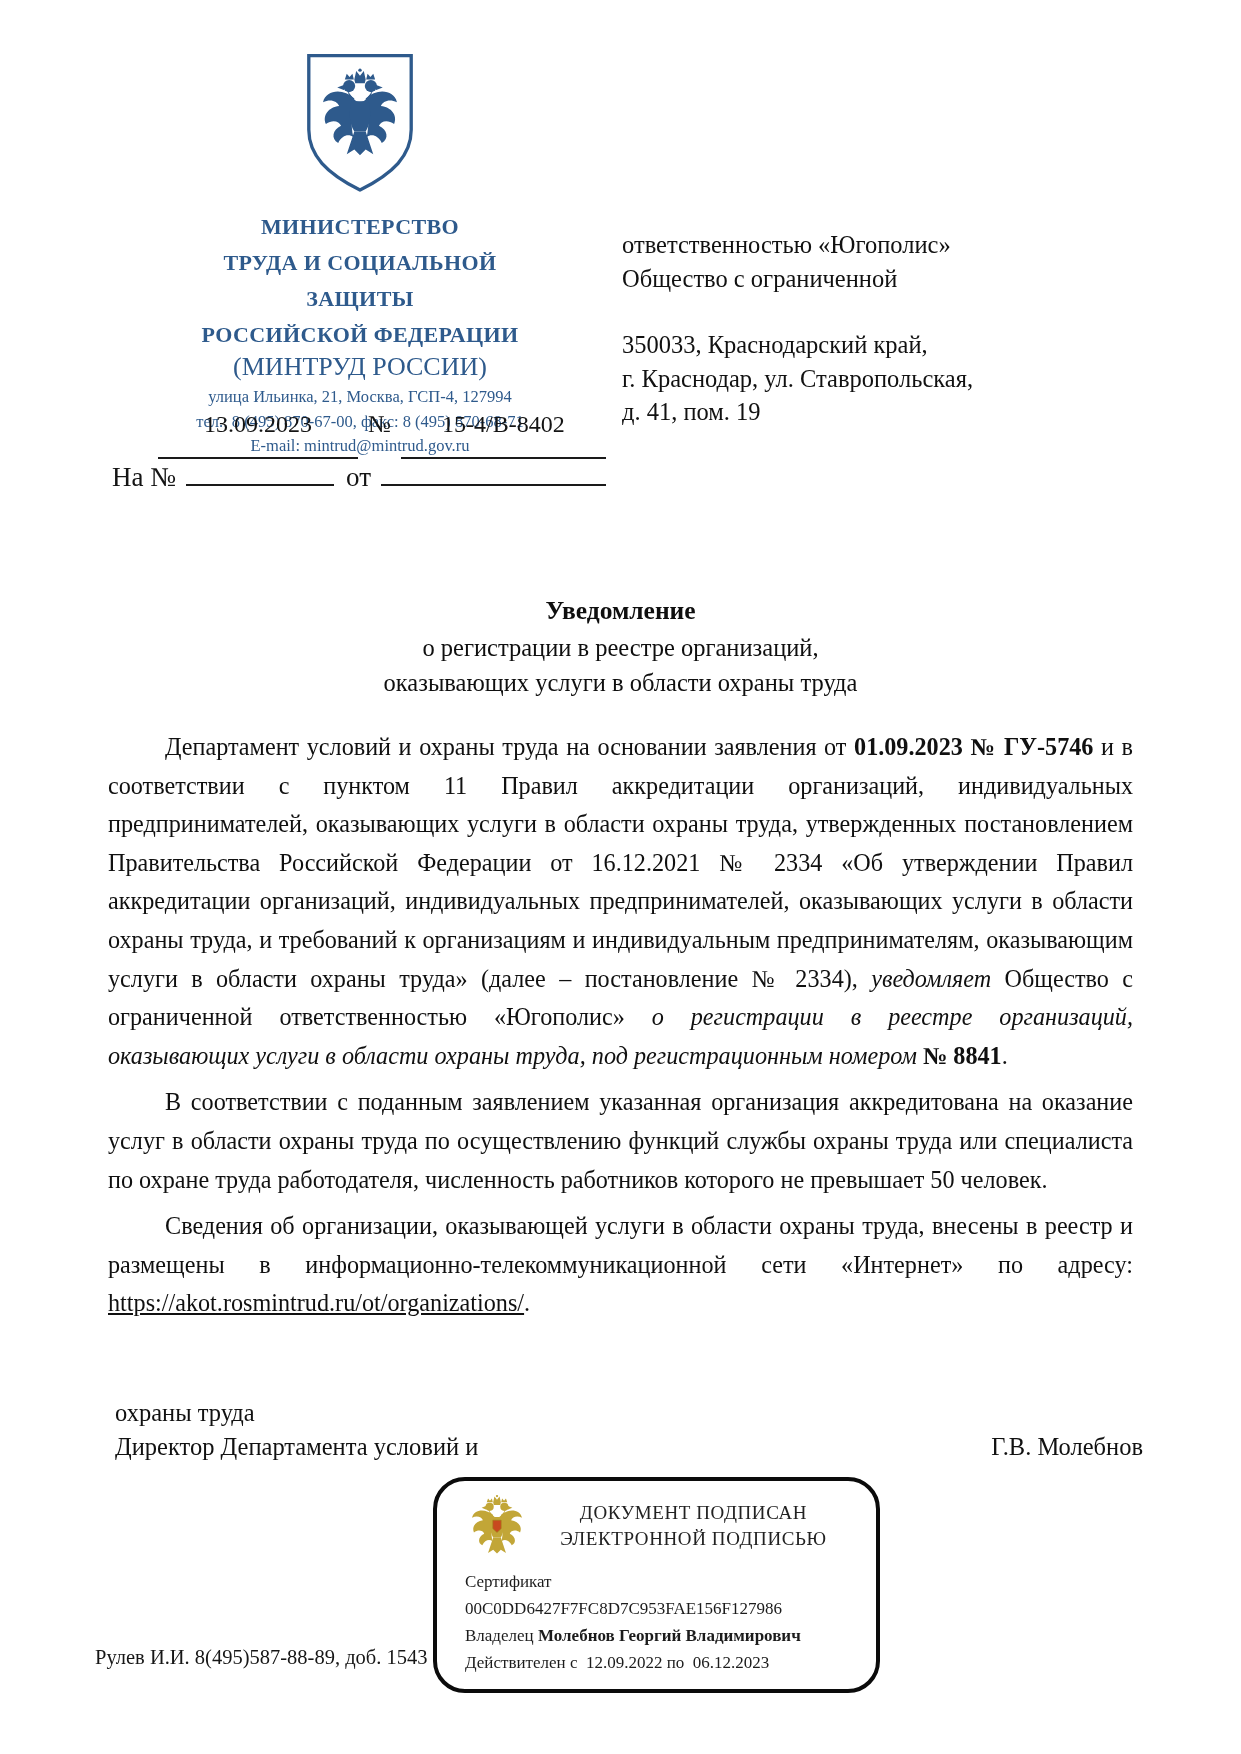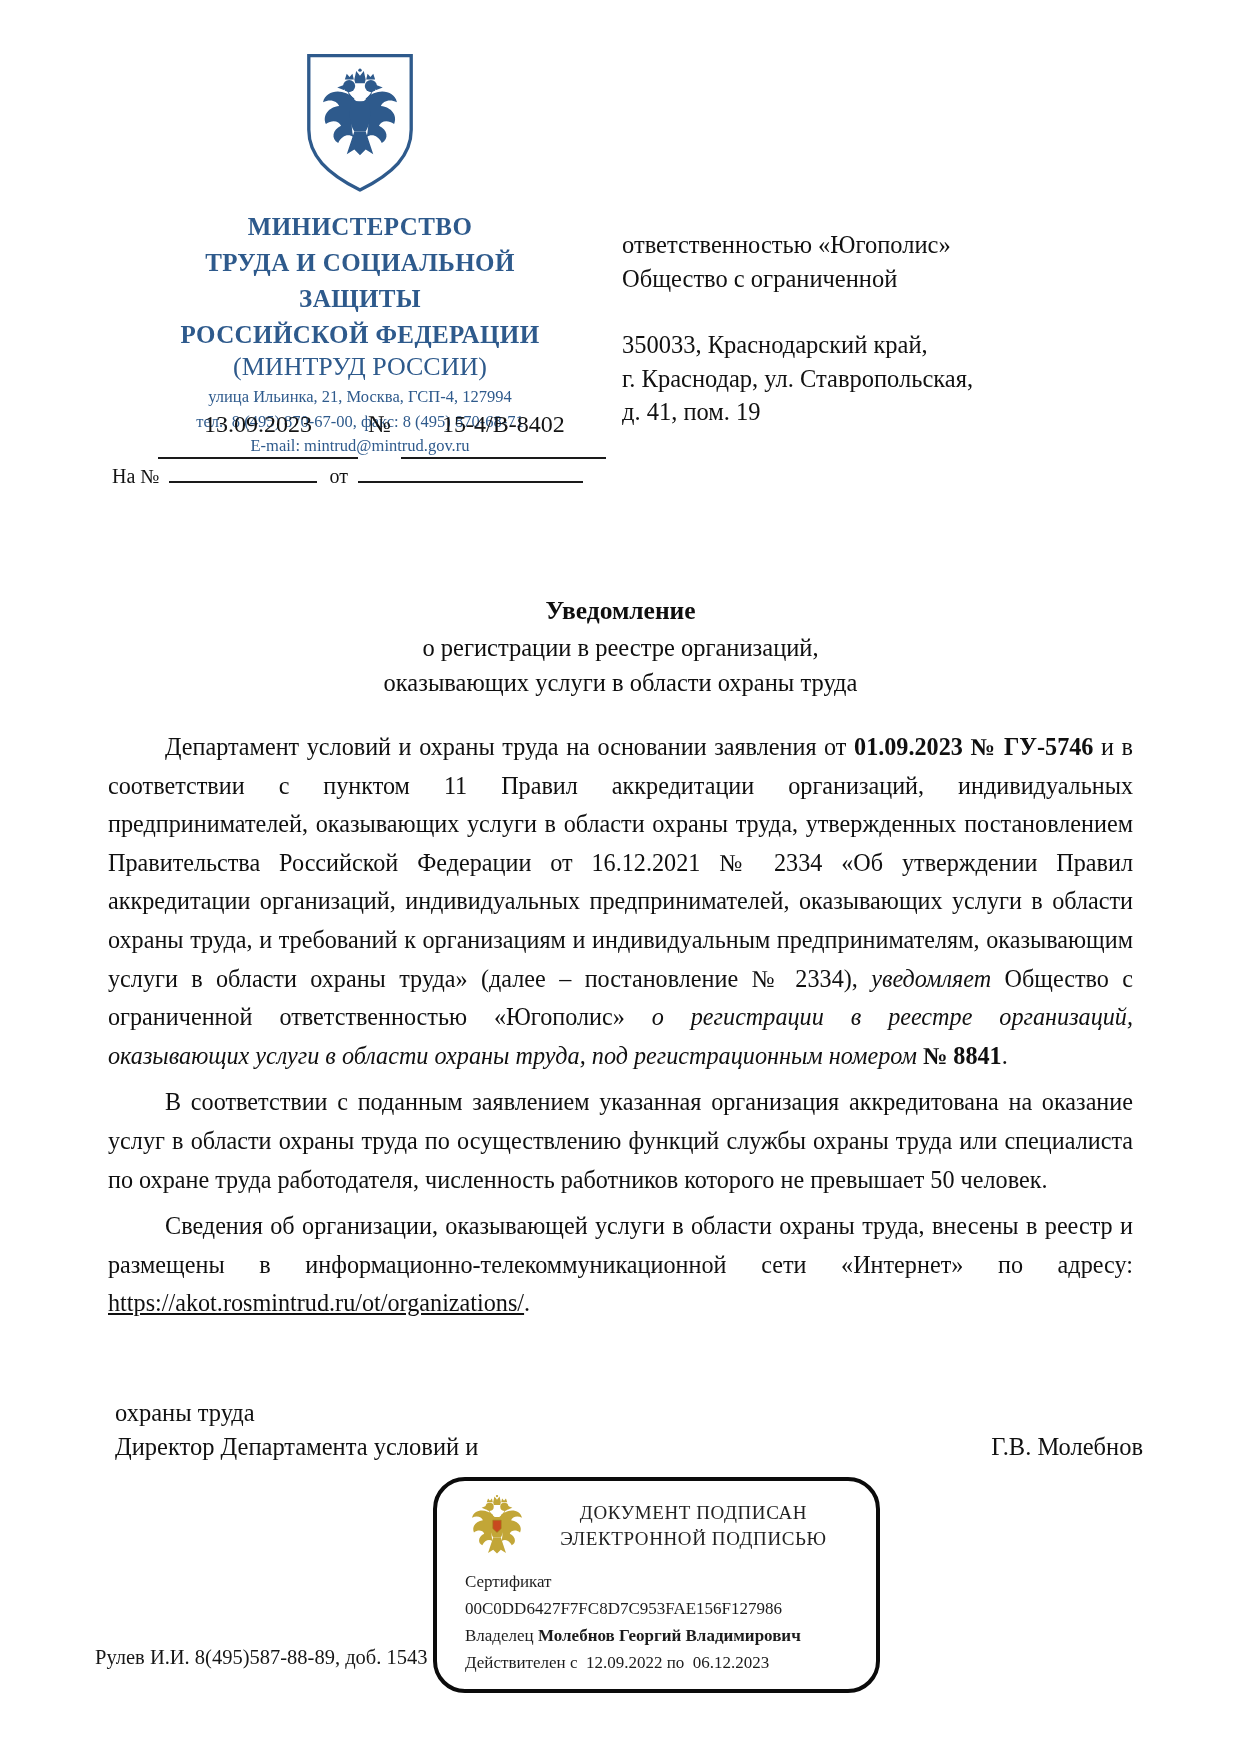--- a/index.html
+++ b/index.html
@@ -8,30 +8,30 @@
     width:1241px;height:1754px;
     background:#ffffff;
     font-family:"Liberation Serif","DejaVu Serif",serif;
     color:#141414;
     margin:0 auto;
     overflow:hidden;
   }
   
   .org-block{position:absolute;left:148px;top:50px;width:424px;text-align:center;color:#2e5a8c;}
   .emblem-wrap{display:inline-block;width:128px;height:152px;}
-  .ministry{font-size:25px;font-weight:bold;line-height:30px;letter-spacing:.4px;margin-top:6px;}
+  .ministry{font-size:22px;font-weight:bold;line-height:30px;letter-spacing:.4px;margin-top:6px;}
   .ministry-short{font-size:26px;line-height:33px;font-weight:normal;}
   .org-address{font-size:16.5px;line-height:20.5px;margin-top:4px;}
   
   .out-row{position:absolute;left:158px;top:411px;display:flex;align-items:baseline;font-size:24px;color:#141414;}
   .u-line{display:inline-block;border-bottom:2px solid #1a1a1a;text-align:center;padding-bottom:19px;}
   .date-line{width:200px;}
   .num-line{width:205px;}
   .no-sign{margin:0 10px;}
-  .ref-row{position:absolute;left:112px;top:462px;display:flex;align-items:baseline;font-size:20px;}
+  .ref-row{position:absolute;left:112px;top:462px;display:flex;align-items:baseline;font-size:27px;}
   .ref-line1{width:148px;margin-left:10px;}
   .ref-line2{width:225px;margin-left:10px;}
   .ref-ot{margin-left:12px;}
   
   .recipient{position:absolute;left:622px;top:228px;font-size:24.5px;line-height:33.5px;color:#111;}
   .recipient .spacer{height:33px;}
   
   .title-block{position:absolute;left:100px;top:592px;width:1041px;text-align:center;color:#0f0f0f;}
   .title-heading{font-size:25.5px;font-weight:bold;line-height:38px;}
   .title-sub{font-size:24.5px;line-height:35px;}

